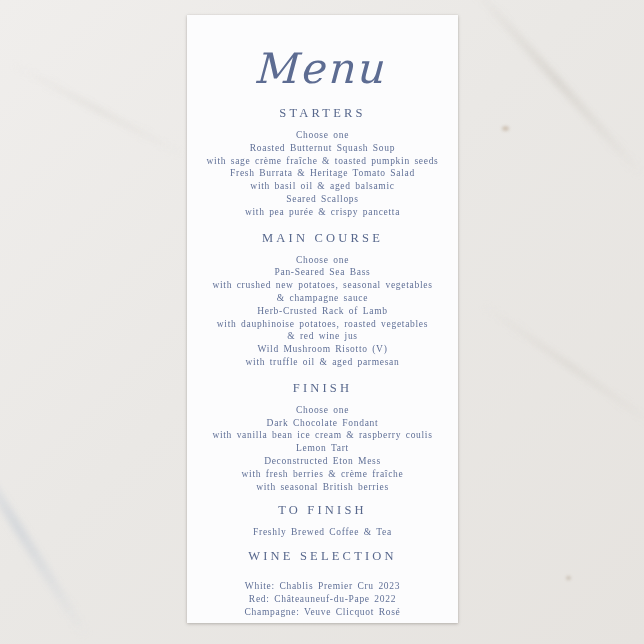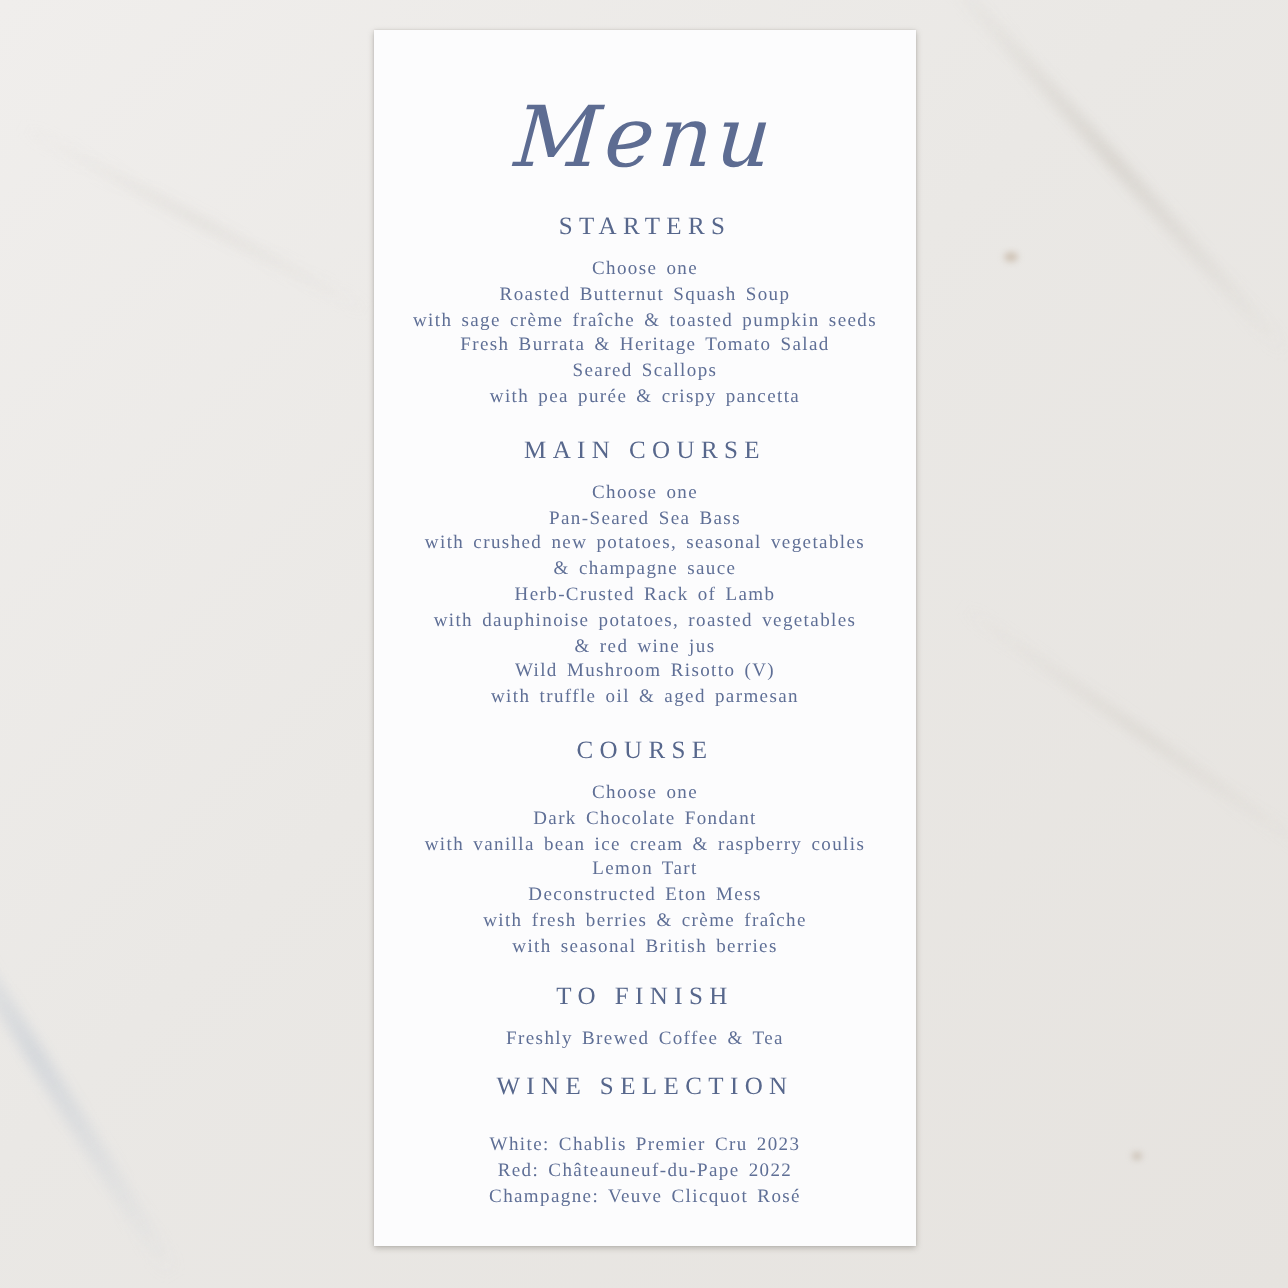--- a/index.html
+++ b/index.html
@@ -118,20 +118,21 @@
   <div class="card">
     <div class="menu-title">Menu</div>
 
     <section class="menu-section">
       <h2 class="section-heading">STARTERS</h2>
       <div class="section-lines">
         <div class="line">Choose one</div>
         <div class="line">Roasted Butternut Squash Soup</div>
         <div class="line">with sage crème fraîche &amp; toasted pumpkin seeds</div>
         <div class="line">Fresh Burrata &amp; Heritage Tomato Salad</div>
+        <div class="line">with basil oil &amp; aged balsamic</div>
         <div class="line">Seared Scallops</div>
         <div class="line">with pea purée &amp; crispy pancetta</div>
       </div>
     </section>
 
     <section class="menu-section gap-std">
       <h2 class="section-heading">MAIN COURSE</h2>
       <div class="section-lines">
         <div class="line">Choose one</div>
         <div class="line">Pan-Seared Sea Bass</div>
@@ -139,21 +140,21 @@
         <div class="line">&amp; champagne sauce</div>
         <div class="line">Herb-Crusted Rack of Lamb</div>
         <div class="line">with dauphinoise potatoes, roasted vegetables</div>
         <div class="line">&amp; red wine jus</div>
         <div class="line">Wild Mushroom Risotto (V)</div>
         <div class="line">with truffle oil &amp; aged parmesan</div>
       </div>
     </section>
 
     <section class="menu-section gap-std">
-      <h2 class="section-heading">COURSE</h2>
+      <h2 class="section-heading">FINISH</h2>
       <div class="section-lines">
         <div class="line">Choose one</div>
         <div class="line">Dark Chocolate Fondant</div>
         <div class="line">with vanilla bean ice cream &amp; raspberry coulis</div>
         <div class="line">Lemon Tart</div>
         <div class="line">Deconstructed Eton Mess</div>
         <div class="line">with fresh berries &amp; crème fraîche</div>
         <div class="line">with seasonal British berries</div>
       </div>
     </section>

